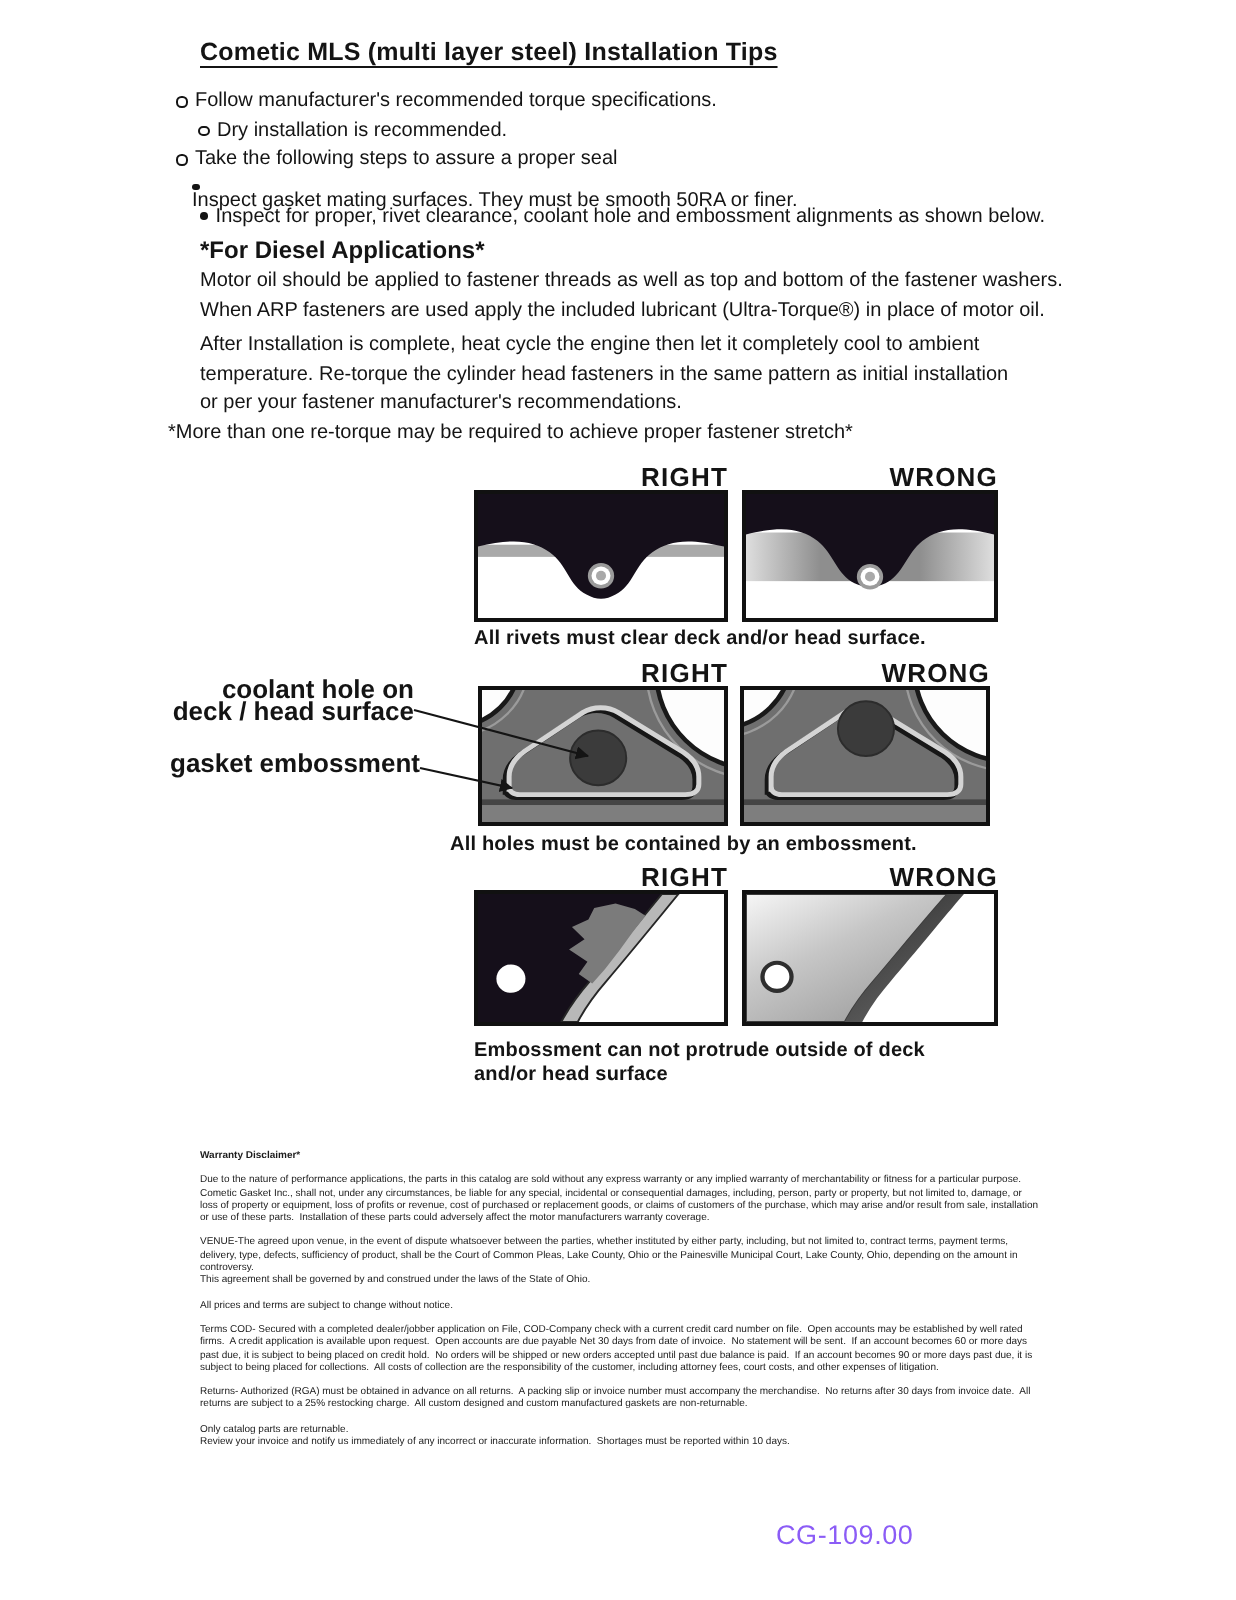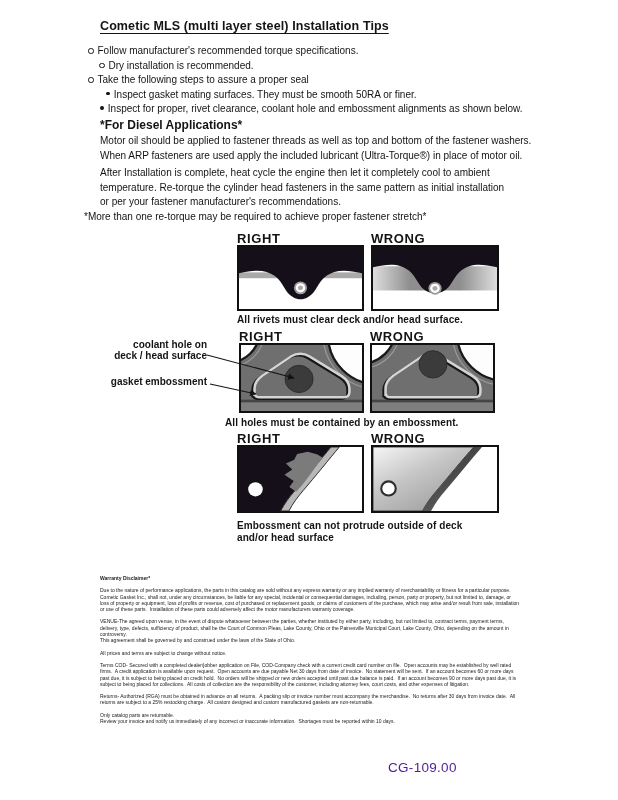--- a/index.html
+++ b/index.html
@@ -17,66 +17,66 @@
   .tipline{font-size:10px;display:flex;align-items:flex-start;}
   .o-marker{
     display:inline-block;width:3.5px;height:3.5px;border:1px solid #141414;
     border-radius:50%;margin:3px 4px 0 0;flex:none;
   }
   .dot-marker{
     display:inline-block;width:3.8px;height:3.8px;background:#141414;
     border-radius:50%;margin:3px 4px 0 0;flex:none;
   }
   .b1{left:88px;top:45px;}  .b2{left:99px;top:59.5px;}  .b3{left:88px;top:74px;}
-  .s1{left:106px;top:88.5px;} .s2{left:100px;top:103px;}
+  .s1{left:96px;top:88.5px;flex-direction:column;} .s2{left:100px;top:103px;}
 
   .diesel-h{left:100px;top:118px;font-size:12px;font-weight:bold;}
   .bodyline{font-size:10px;line-height:14.5px;}
   .dp1{left:100px;top:134px;}
   .dp2{left:100px;top:166px;}
   .dp3{left:84px;top:210px;}
 
-  .dg-head{font-size:13px;font-weight:600;letter-spacing:0.6px;text-align:left;height:14px;}
+  .dg-head{font-size:13px;font-weight:600;letter-spacing:0.6px;text-align:right;height:14px;}
   .dg-box{box-sizing:border-box;border:2px solid #111;}
   .dg-box svg{display:block;width:100%;height:100%;}
   .caption{font-size:10px;font-weight:700;letter-spacing:0.1px;}
 
   
   .r1-head-l{left:237px;top:231px;width:127px;}
   .r1-head-r{left:371px;top:231px;width:128px;}
   .r1-box-l{left:237px;top:245px;width:127px;height:66px;}
   .r1-box-r{left:371px;top:245px;width:128px;height:66px;}
   .r1-cap{left:237px;top:314px;}
 
   
   .r2-head-l{left:239px;top:329px;width:125px;}
   .r2-head-r{left:370px;top:329px;width:125px;}
   .r2-box-l{left:239px;top:343px;width:125px;height:70px;}
   .r2-box-r{left:370px;top:343px;width:125px;height:70px;}
   .r2-cap{left:225px;top:417px;width:285px;text-align:left;}
-  .lbl{font-size:10px;font-weight:600;text-align:right;width:122px;left:85px;line-height:10.5px;}
+  .lbl{font-size:13px;font-weight:600;text-align:right;width:122px;left:85px;line-height:10.5px;}
   .lbl-coolant{top:340px;}
   .lbl-emboss{top:377px;}
   .arrow-ovl{left:203px;top:347px;width:100px;height:52px;pointer-events:none;}
 
   
   .r3-head-l{left:237px;top:431px;width:127px;}
   .r3-head-r{left:371px;top:431px;width:128px;}
   .r3-box-l{left:237px;top:445px;width:127px;height:68px;}
   .r3-box-r{left:371px;top:445px;width:128px;height:68px;}
   .r3-cap1{left:237px;top:520px;}
   .r3-cap2{left:237px;top:532px;}
 
   
   .disc{left:100px;top:575px;width:420px;font-size:5px;line-height:6.3px;color:#1b1b1b;}
   .disc .dh{font-weight:bold;margin:0 0 6px 0;}
   .disc p{margin:0 0 6px 0;white-space:pre-wrap;}
   .disc p.tight{margin-bottom:0;}
 
-  .pagenum{left:388px;top:760px;font-size:13.5px;letter-spacing:0.3px;color:#4c1d95;}
+  .pagenum{left:388px;top:760px;font-size:13.5px;letter-spacing:0.3px;color:#8b5cf6;}
 </style>
 </head>
 <body>
 
 <div class="page">
 
   <div class="abs title nw">Cometic MLS (multi layer steel) Installation Tips</div>
 
   <div class="abs tipline b1 nw">
     <span class="o-marker"></span>

